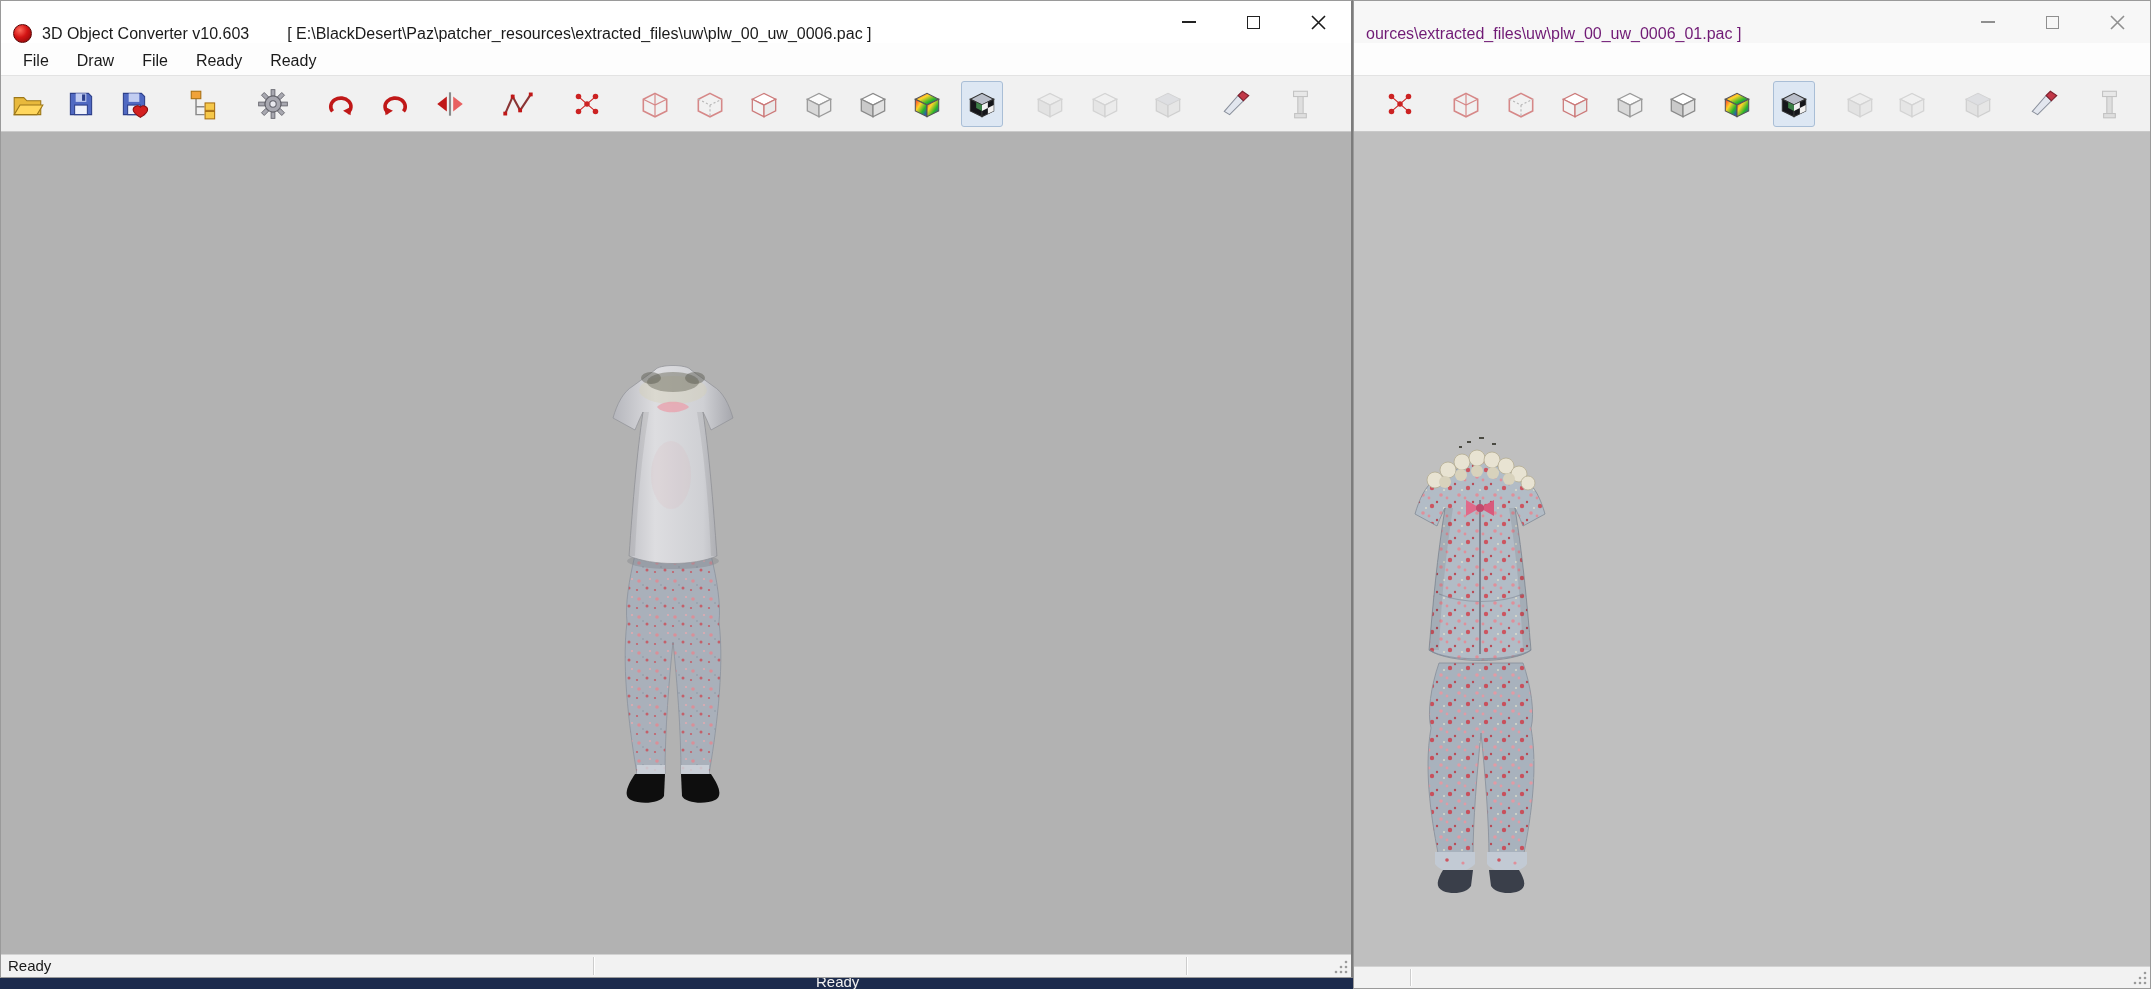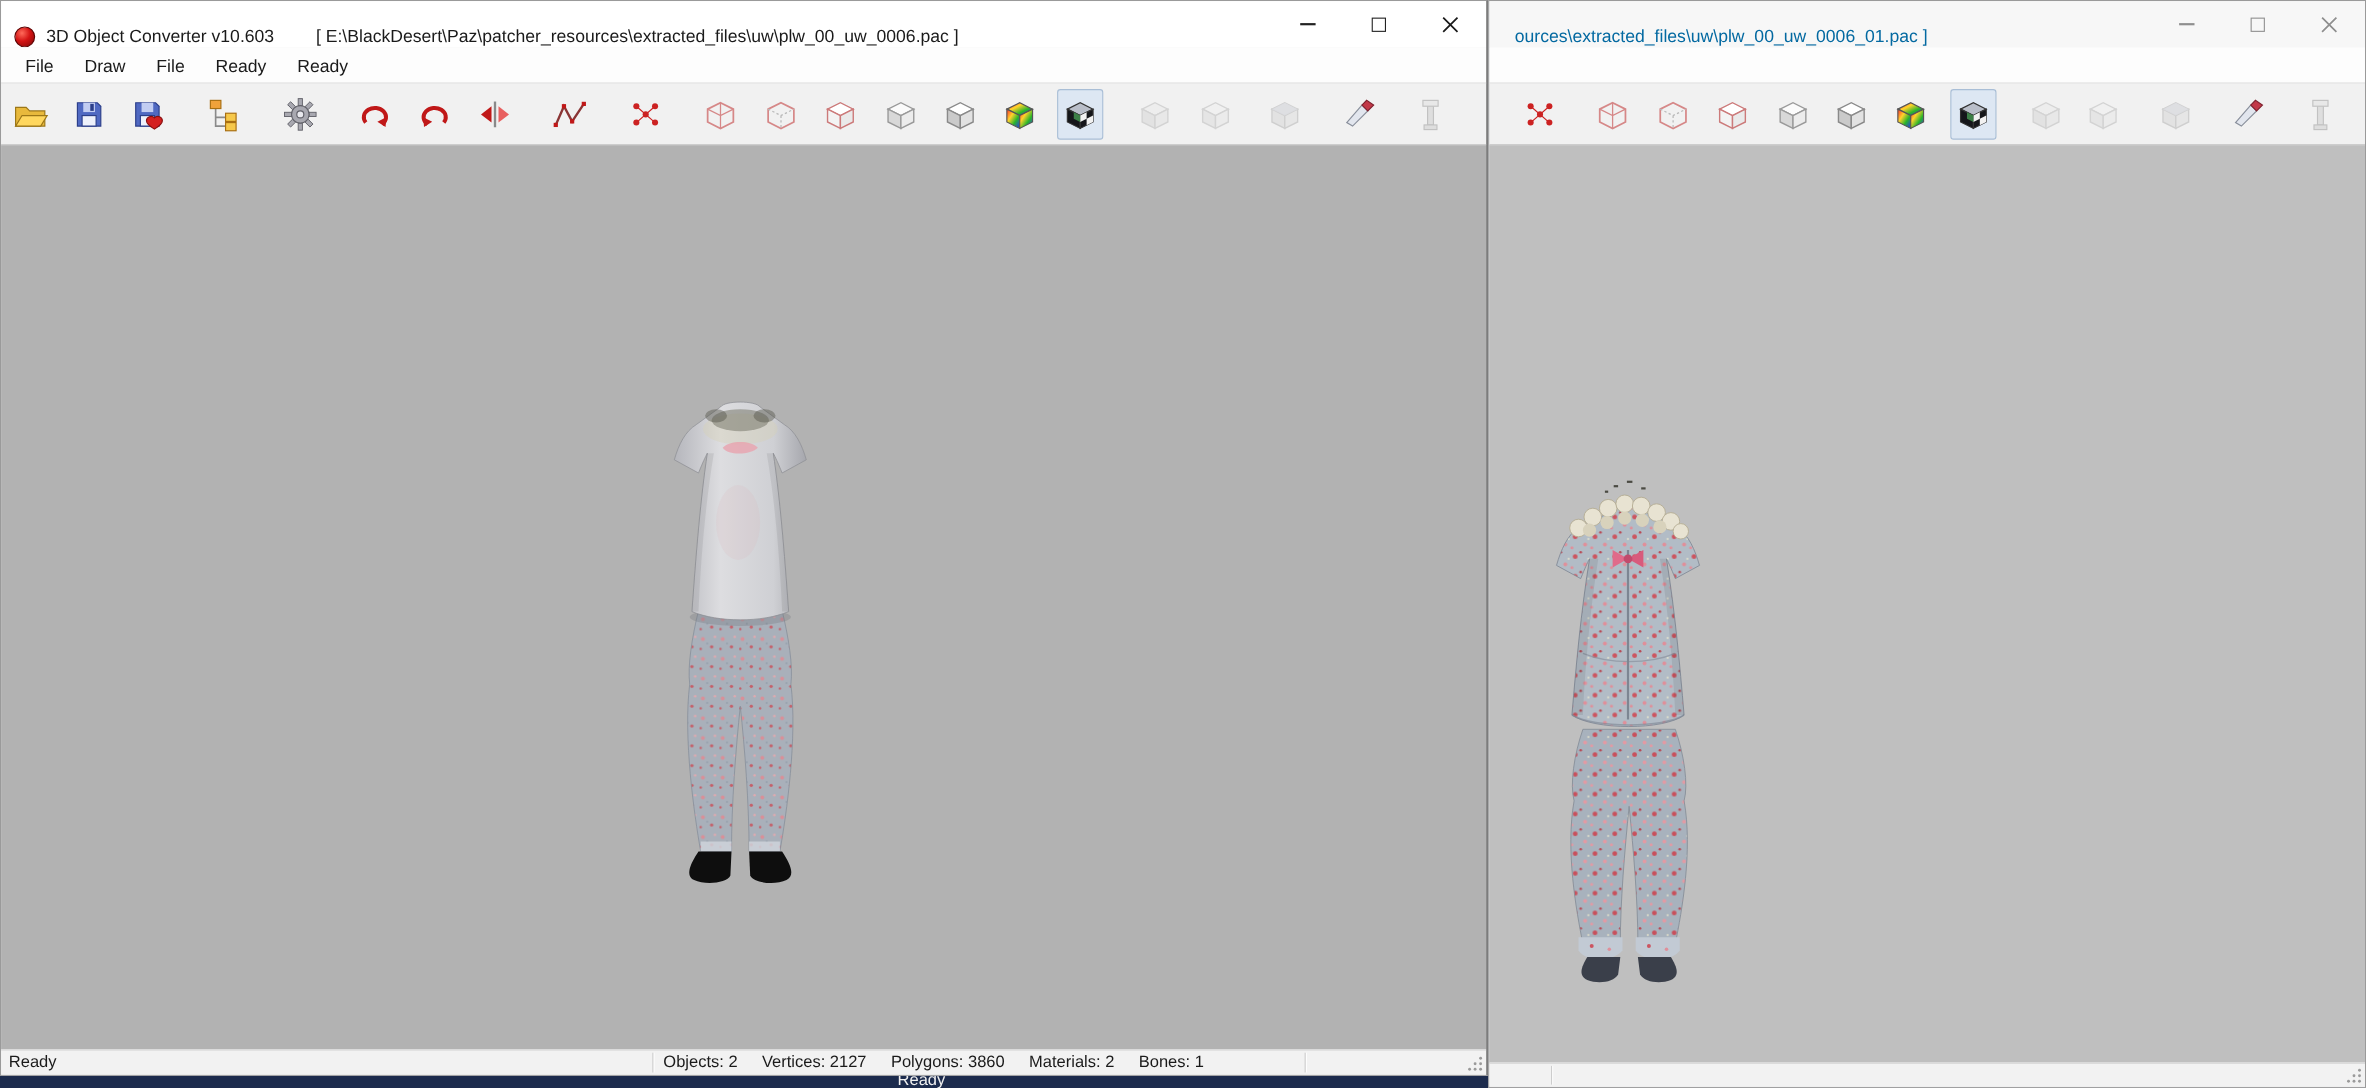--- a/index.html
+++ b/index.html
@@ -10,21 +10,21 @@
   #left-window  { left:0; width:1353px; height:978px; z-index:3; border-right:2px solid #7c7c7c; }
   #right-window { left:1353px; width:798px; height:989px; z-index:2; }
 
   .titlebar { height:42px; flex:0 0 42px; background:#ffffff; display:flex; align-items:flex-end; padding-left:12px; }
   #right-window .titlebar { background:#f7f7f7; }
   .app-icon { width:19px; height:19px; border-radius:50%;
       background:radial-gradient(circle at 35% 30%, #ff6a5a 0%, #d41414 45%, #7e0606 100%);
       border:1px solid #5e0404; margin-right:10px; flex:0 0 19px; }
   .tb-title { font-size:16px; white-space:nowrap; }
   .tb-path  { font-size:16px; white-space:nowrap; margin-left:38px; }
-  #right-window .tb-path { margin-left:11px; color:#0369a1; }
+  #right-window .tb-path { margin-left:0; color:#701a75; }
   .winbtns { margin-left:auto; display:flex; height:100%; }
   .winbtn { width:65px; height:100%; display:flex; align-items:center; justify-content:center; cursor:default; }
   .glyph-min { width:14px; height:2px; background:#222; display:block; }
   .glyph-max { width:13px; height:13px; border:1.6px solid #222; display:block; }
   .glyph-close { width:15px; height:15px; display:block; }
   #right-window .glyph-min { background:#8f8f8f; }
   #right-window .glyph-max { border-color:#8f8f8f; }
 
   .menubar { height:32px; flex:0 0 32px; background:#fdfdfd; display:flex; align-items:flex-end; padding-left:8px; }
   .menu-item { font-size:16px; padding:5px 14px; }
@@ -586,27 +586,20 @@
       <ellipse cx="132" cy="18" rx="10" ry="6" fill="#55554a" opacity="0.45"></ellipse>
       <path d="M94 47 C100 40 120 40 126 47 C120 53 100 55 94 47 Z" fill="#e8a2ae" opacity="0.8"></path>
       <ellipse cx="108" cy="115" rx="20" ry="34" fill="#d9aab2" opacity="0.14"></ellipse>
       <path d="M66 196 C70 140 74 92 80 52 L86 52 C78 100 74 150 72 196 Z" fill="#000" opacity="0.07"></path>
       <path d="M154 196 C150 140 146 92 140 52 L134 52 C142 100 146 150 148 196 Z" fill="#000" opacity="0.07"></path>
     </svg>
   </div>
   <div class="statusbar">
     <span class="sb-ready">Ready</span>
     <div class="sb-sep" style="left:592px"></div>
-    <div class="sb-stats" style="left:602px">
-      <span>Objects: 2</span>
-      <span>Vertices: 2127</span>
-      <span>Polygons: 3860</span>
-      <span>Materials: 2</span>
-      <span>Bones: 1</span>
-    </div>
     <div class="sb-sep" style="left:1185px"></div>
     <svg class="grip" width="16" height="16">
       <g fill="#9a9a9a">
           <circle cx="13" cy="3" r="1.3"></circle>
           <circle cx="13" cy="8" r="1.3"></circle>
           <circle cx="13" cy="13" r="1.3"></circle>
       <circle cx="8" cy="8" r="1.3"></circle>
           <circle cx="8" cy="13" r="1.3"></circle>
           <circle cx="3" cy="13" r="1.3"></circle>
         </g>

